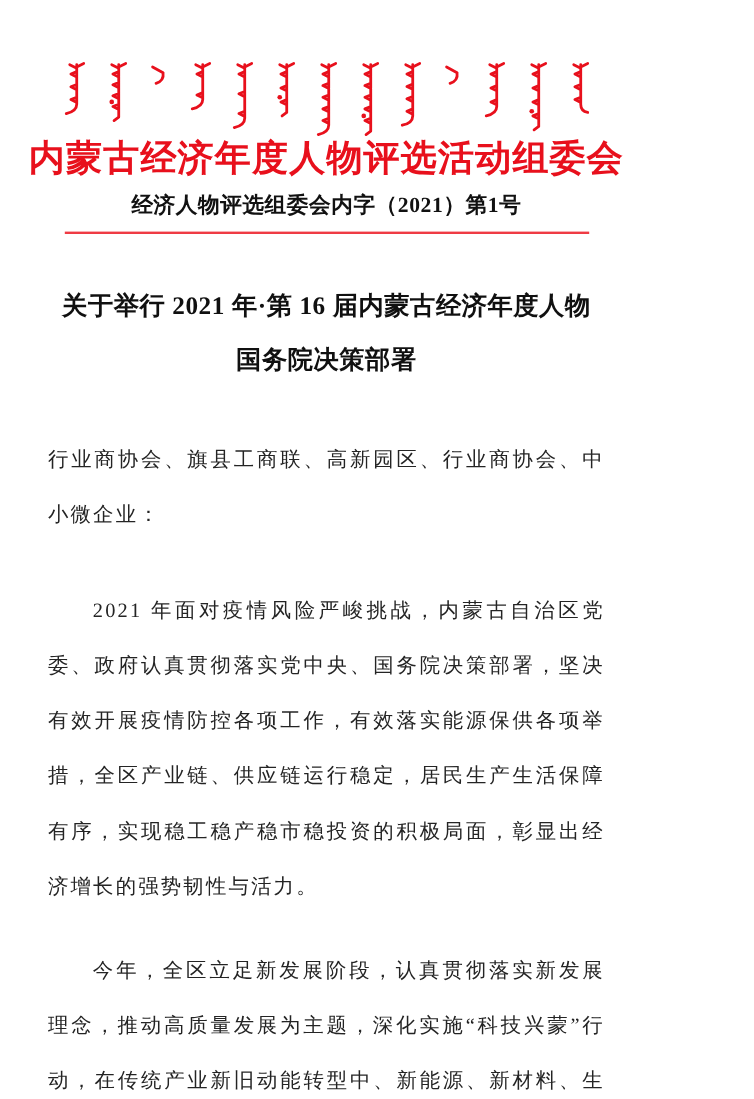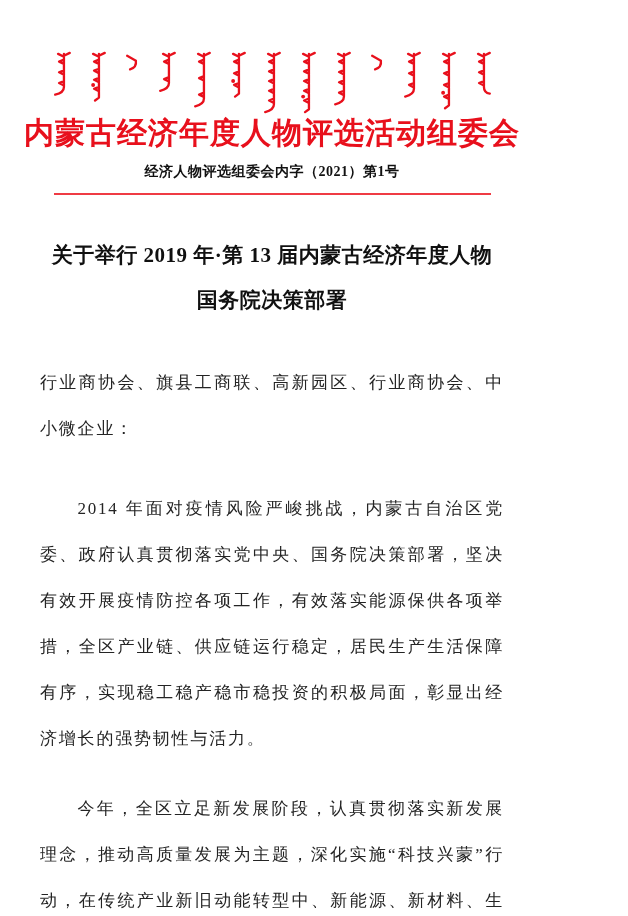--- a/index.html
+++ b/index.html
@@ -21,21 +21,21 @@
   .org-title{
     font-family:"Liberation Sans","DejaVu Sans",sans-serif;
     font-weight:700;
     font-size:30px;line-height:34px;
     letter-spacing:1px;
     white-space:nowrap;
   }
   .doc-number{
     margin-top:12px;
     font-weight:700;
-    font-size:14px;line-height:19px;
+    font-size:18px;line-height:19px;
     letter-spacing:.5px;
     color:#111111;
   }
   .header-rule{
     width:437px;height:2px;
     margin:12px auto 0;
   }
   
   .doc-title{
     margin-top:38px;
@@ -112,25 +112,25 @@
       </div>
 
     <div class="org-title" style="color: rgb(232, 16, 28);">内蒙古经济年度人物评选活动组委会</div>
 
     <div class="doc-number">经济人物评选组委会内字（2021）第1号</div>
 
     <div class="header-rule" id="header-rule" style="background: rgb(239, 59, 68);"></div>
   </div>
 
   <div class="doc-title">
-    <div>关于举行 2019 年·第 13 届内蒙古经济年度人物</div>
+    <div>关于举行 2021 年·第 16 届内蒙古经济年度人物</div>
     <div>国务院决策部署</div>
   </div>
 
   <div class="body-area">
     <div class="salutation">行业商协会、旗县工商联、高新园区、行业商协会、中小微企业：</div>
 
-    <p class="para para-1">2014 年面对疫情风险严峻挑战，内蒙古自治区党委、政府认真贯彻落实党中央、国务院决策部署，坚决有效开展疫情防控各项工作，有效落实能源保供各项举措，全区产业链、供应链运行稳定，居民生产生活保障有序，实现稳工稳产稳市稳投资的积极局面，彰显出经济增长的强势韧性与活力。</p>
+    <p class="para para-1">2021 年面对疫情风险严峻挑战，内蒙古自治区党委、政府认真贯彻落实党中央、国务院决策部署，坚决有效开展疫情防控各项工作，有效落实能源保供各项举措，全区产业链、供应链运行稳定，居民生产生活保障有序，实现稳工稳产稳市稳投资的积极局面，彰显出经济增长的强势韧性与活力。</p>
 
     <p class="para para-2">今年，全区立足新发展阶段，认真贯彻落实新发展理念，推动高质量发展为主题，深化实施“科技兴蒙”行动，在传统产业新旧动能转型中、新能源、新材料、生物技术和制药、电子信息技术等新兴产业领域取得了新突破、新亮点，涌现出一批改革创新的产业领军人物、科技驱动新兴产业的企业家、拥有自主知识产权的创新</p>
   </div>
 
 </div>
 
 </body></html>

